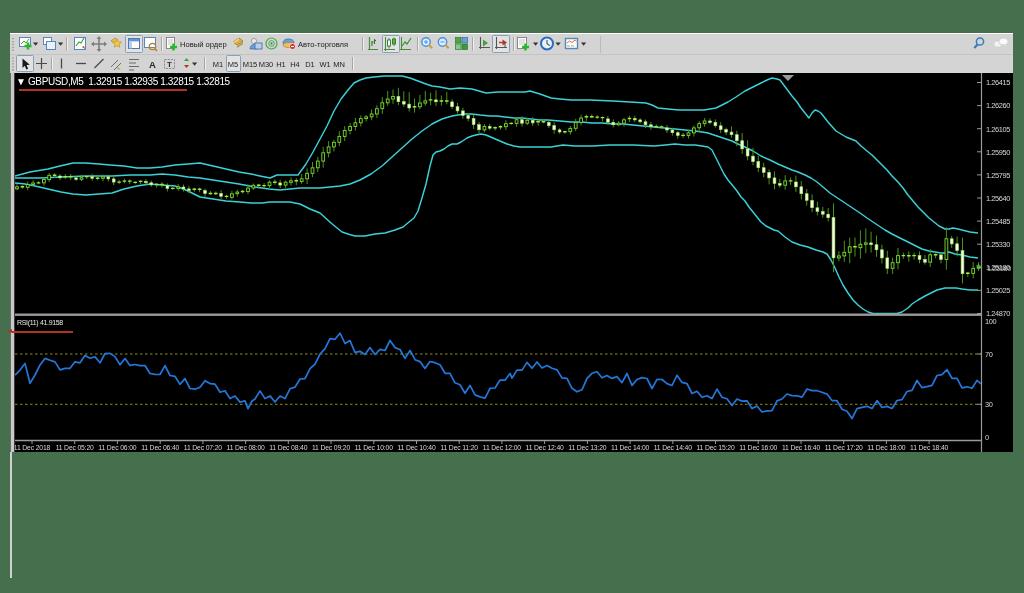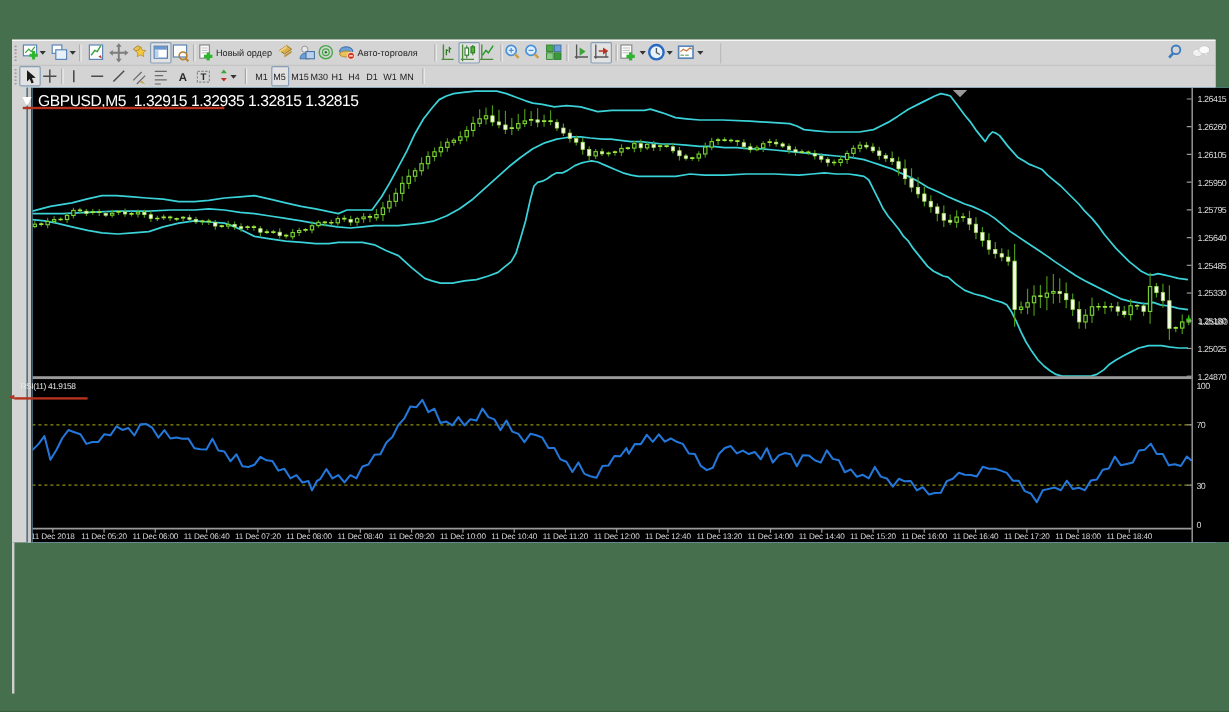--- a/index.html
+++ b/index.html
@@ -1,24 +1,24 @@
 <!DOCTYPE html>
 <html><head><meta charset="utf-8"><style>
 *{margin:0;padding:0;box-sizing:border-box}
 html,body{width:1024px;height:593px;overflow:hidden;background:#466f4e;font-family:"Liberation Sans",sans-serif}
 #win{position:absolute;left:10px;top:33px;width:1003px;height:419px;background:#d4d4d4}
 #tb1{position:absolute;left:0;top:0}
 #tb2{position:absolute;left:0;top:22px}
-#chartwrap{position:absolute;left:12px;top:40px;width:1003px;height:379px;background:#7dd3fc}
+#chartwrap{position:absolute;left:0;top:40px;width:1003px;height:379px;background:#bef264}
 #lstrip{position:absolute;left:0;top:0;width:5px;height:379px;background:linear-gradient(90deg,#6a6a6a 0 1px,#c9c9c9 1px 4px,#404040 4px 5px)}
 #chart{position:absolute;left:5px;top:0}
 #tail{position:absolute;left:10px;top:452px;width:2px;height:126px;background:#d0d0d0}
 .axl{font:7.4px "Liberation Sans",sans-serif;fill:#d8d8d8;letter-spacing:-0.4px}
 .txl{font:6.8px "Liberation Sans",sans-serif;fill:#d8d8d8;letter-spacing:-0.15px}
-#hdr{position:absolute;left:16px;top:76px;font-size:13px;color:#fff;letter-spacing:-0.37px;white-space:pre}
+#hdr{position:absolute;left:16px;top:76px;font-size:10px;color:#fff;letter-spacing:-0.37px;white-space:pre}
 #red1{position:absolute;left:19px;top:89px;width:168px;height:1.6px;background:#b5321e}
 #red2{position:absolute;left:12px;top:331px;width:61px;height:1.6px;background:#b5321e}
 #red2a{position:absolute;left:7px;top:329.2px;width:0;height:0;border-right:5.5px solid #b5321e;border-top:2.6px solid transparent;border-bottom:2.6px solid transparent}
 #rsil{position:absolute;left:17px;top:319px;font-size:7px;color:#e8e8e8;letter-spacing:-0.33px}
 .bb{fill:none;stroke:#3ad2d8;stroke-width:1.45;stroke-linejoin:round}
 .tbtxt{font:7.6px "Liberation Sans",sans-serif;fill:#1c1c1c}
 .per{font:7.5px "Liberation Sans",sans-serif;fill:#1c1c1c;text-anchor:middle}
 </style></head>
 <body>
 <div id="win">

